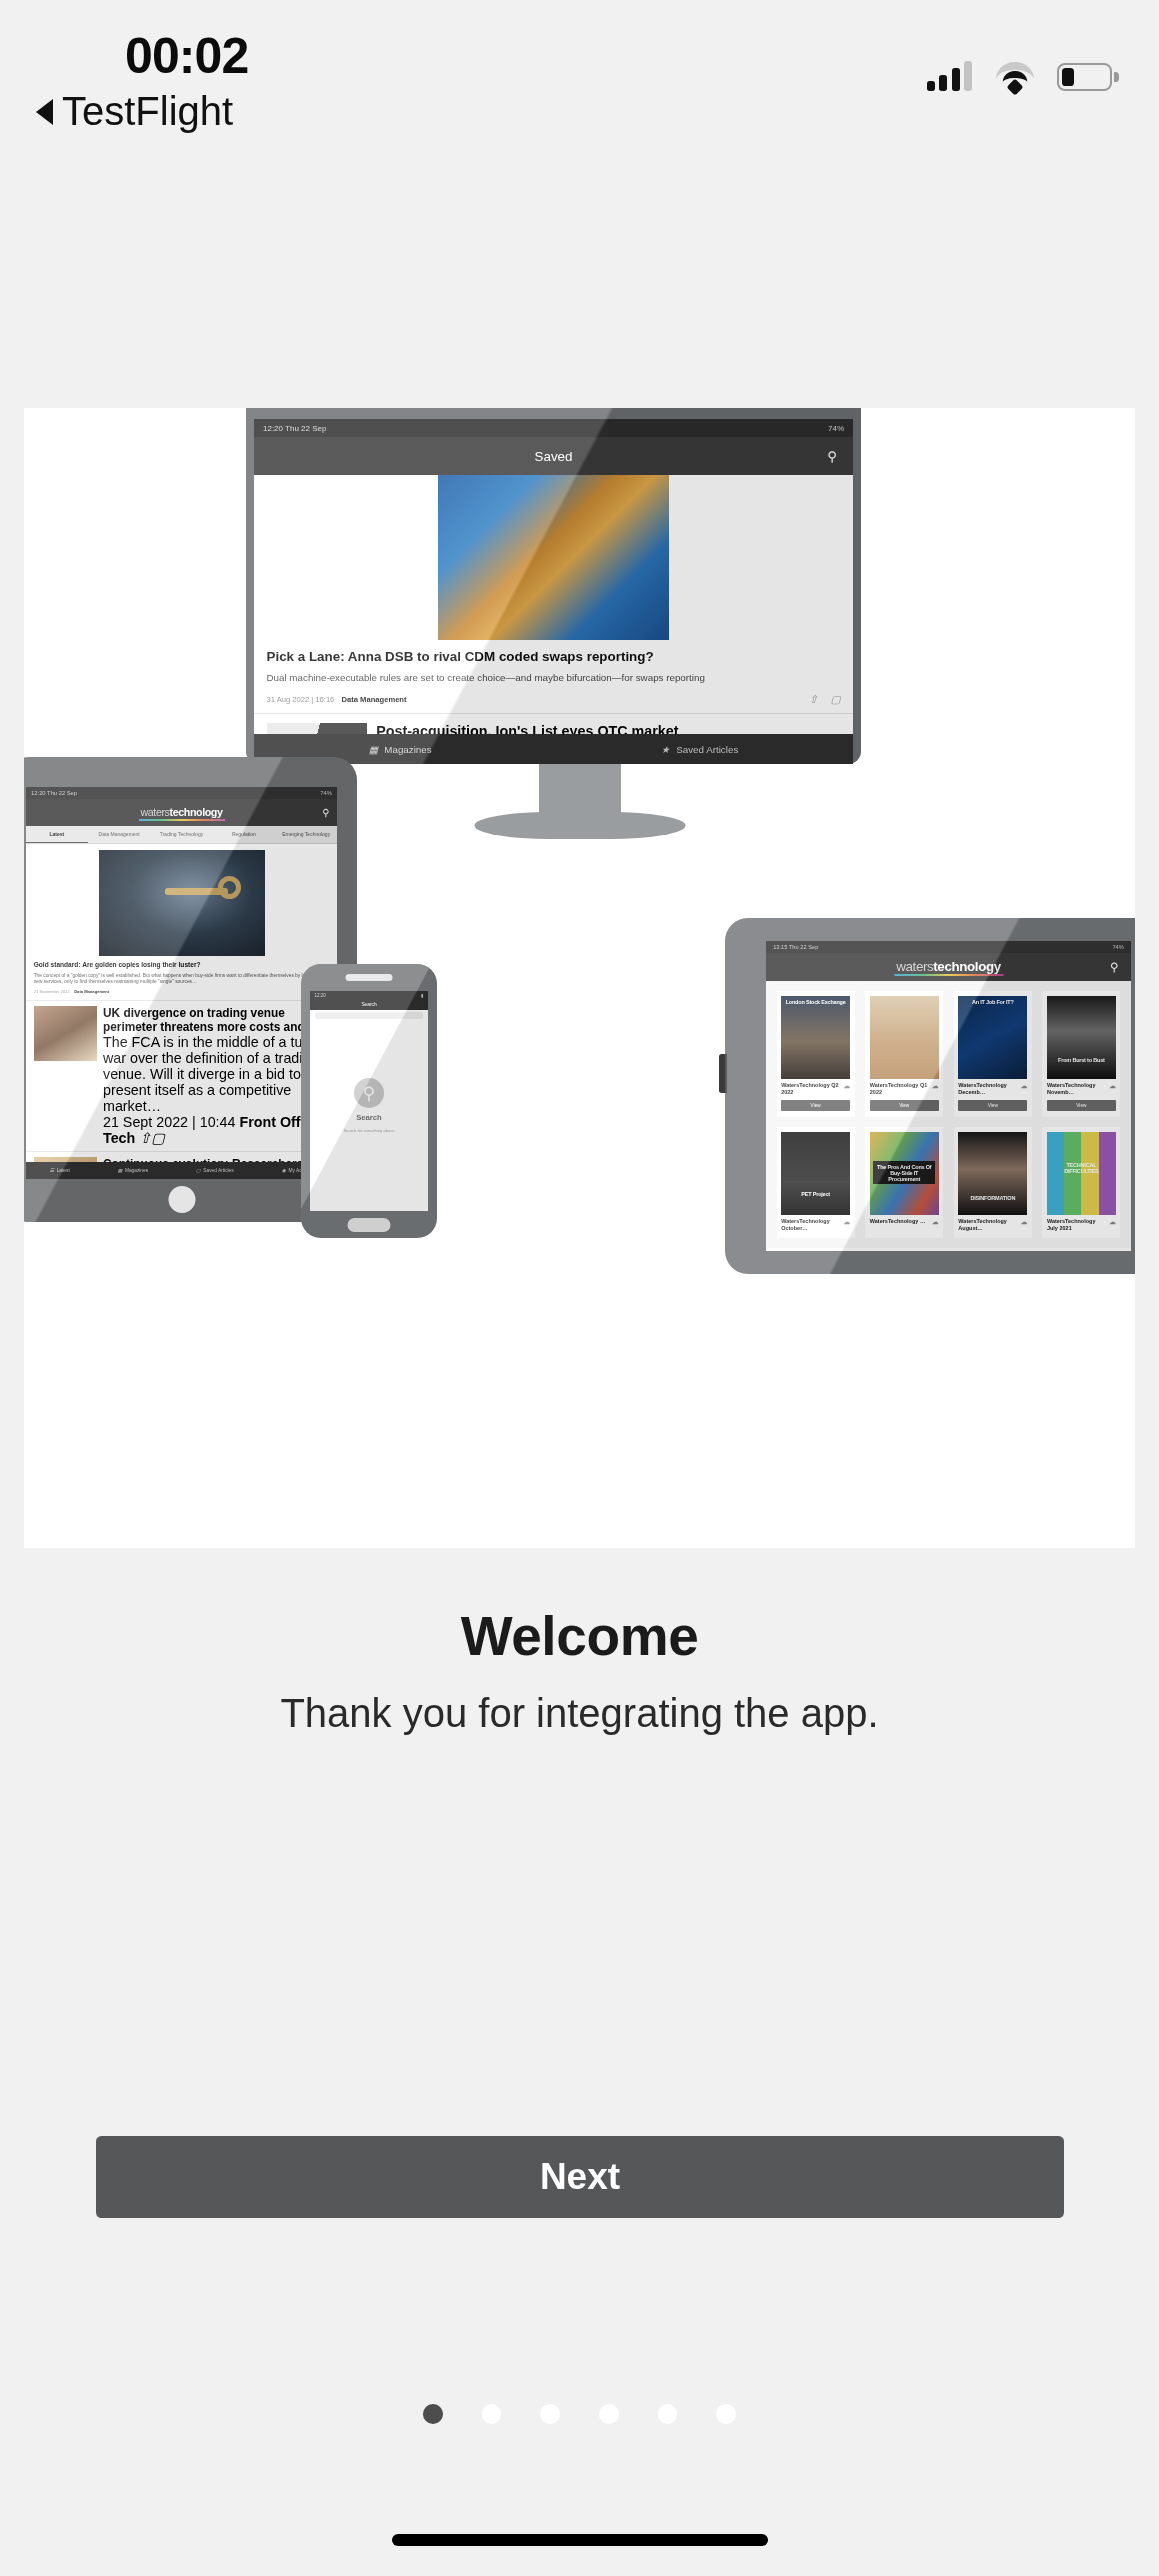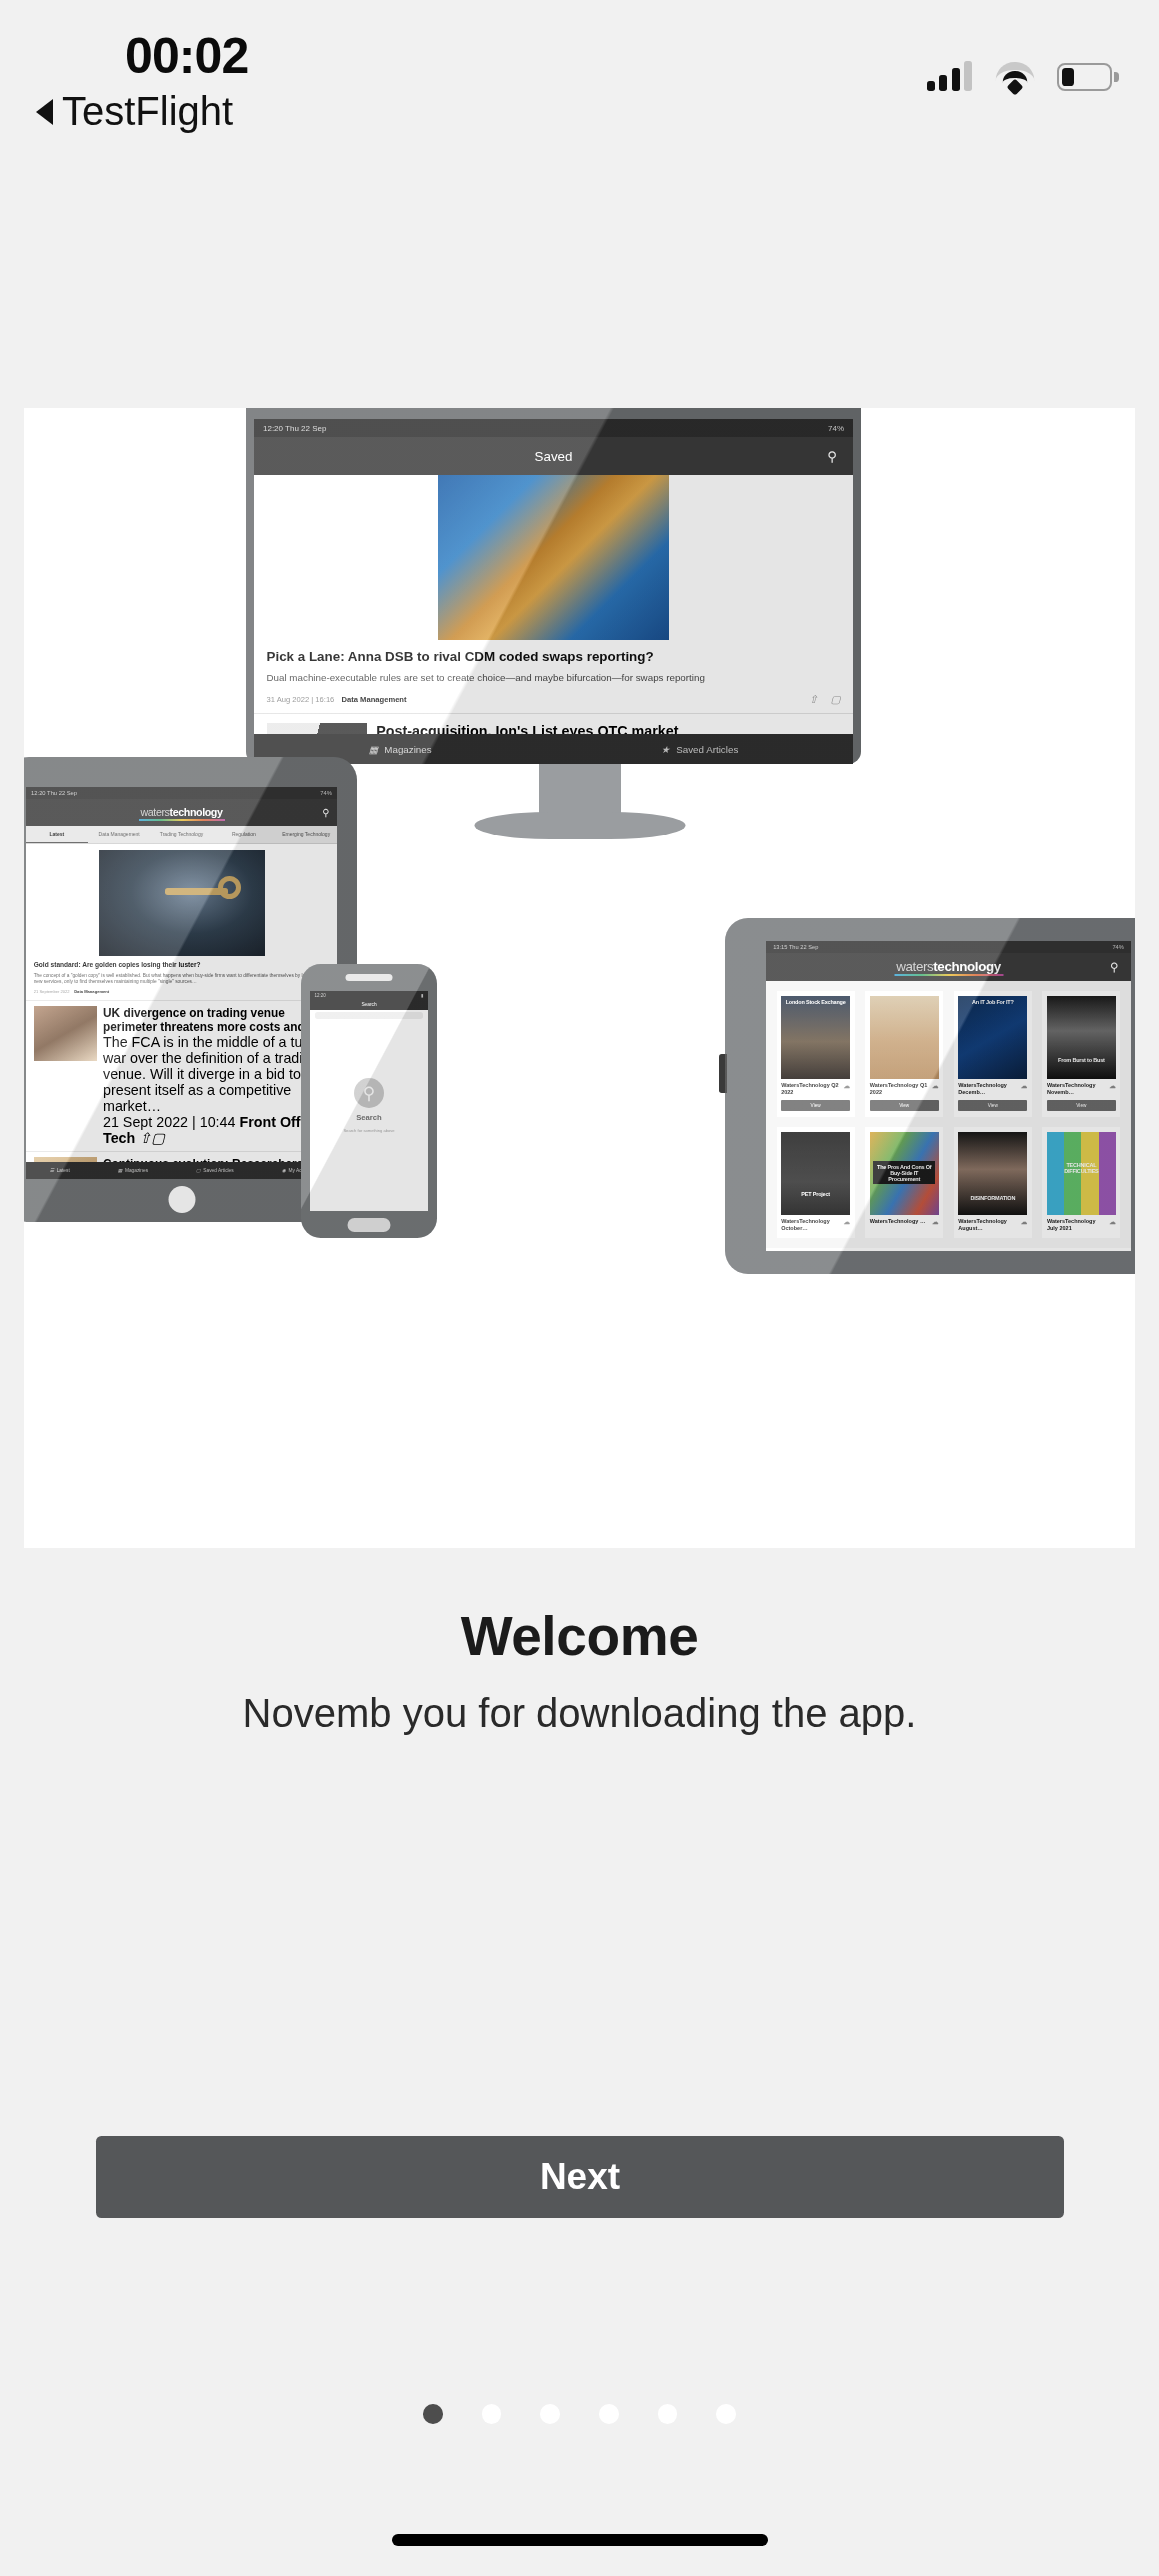--- a/index.html
+++ b/index.html
@@ -500,21 +500,21 @@
             <small>Search for something above</small>
           </div>
         </div>
       </div>
 
     </div>
   </div>
 
   <h1 class="welcome">Welcome</h1>
   <p class="subcopy">
-    <span>Novemb you for downloading the app.</span><br>
+    <span>Thank you for integrating the app.</span><br>
   </p>
 
   <button class="btn-primary">Next</button>
 
   <div class="dots">
     <i class="on"></i>
     <i></i>
     <i></i>
     <i></i>
     <i></i>

